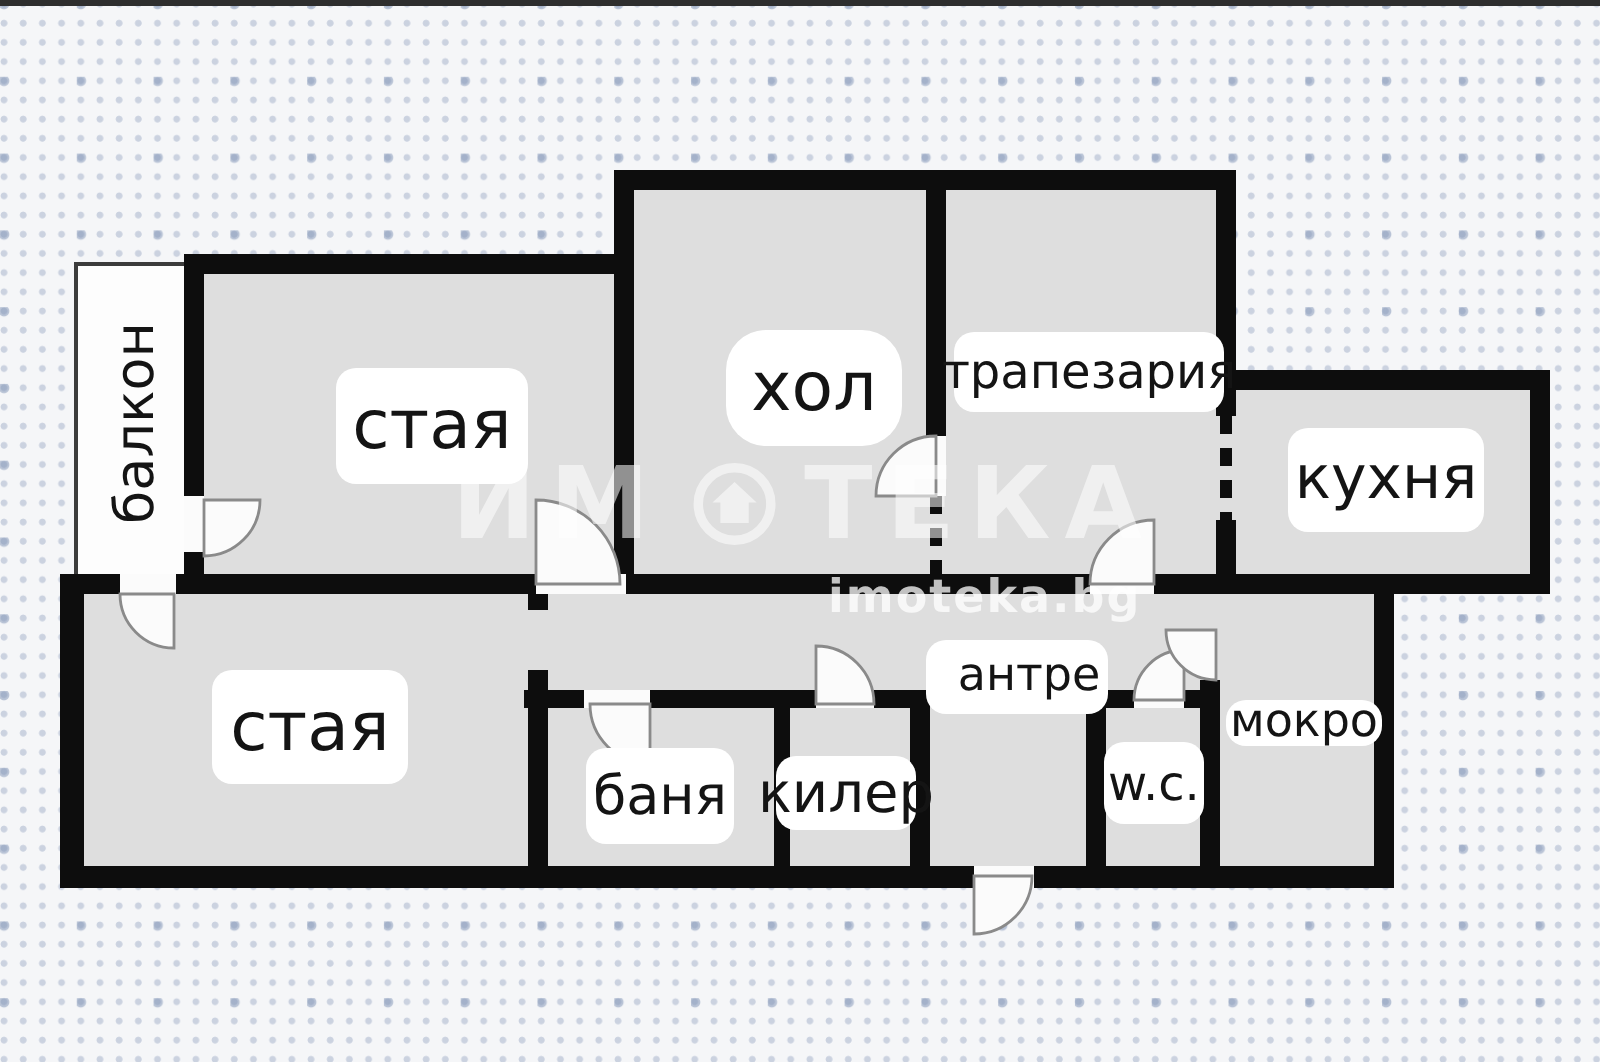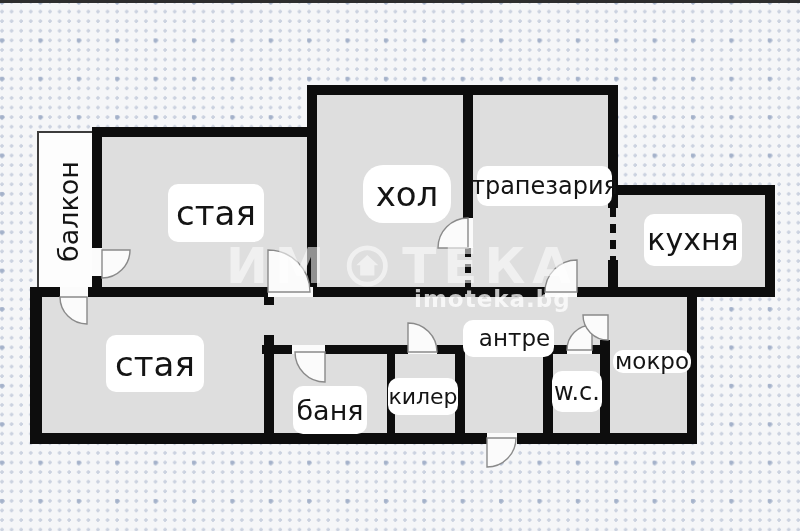--- a/index.html
+++ b/index.html
@@ -26,21 +26,21 @@
   }
   .room-label{
     position:absolute;display:flex;align-items:center;justify-content:center;
     background:var(--labelbg,#ffffff);border-radius:10px;color:#141414;
     white-space:nowrap;line-height:1;
   }
   .label-plain{background:transparent;border-radius:0;}
   .vertical{transform:rotate(-90deg);transform-origin:center center;}
   .doors{position:absolute;left:0;top:0;width:800px;height:531px;pointer-events:none;}
   .watermark-logo{
-    position:absolute;left:226px;top:234px;width:352px;height:64px;
+    position:absolute;left:226px;top:220px;width:352px;height:64px;
     display:flex;align-items:center;justify-content:center;gap:14px;
     font-weight:bold;font-size:50px;letter-spacing:7px;
     color:var(--wm,rgba(255,255,255,0.55));
   }
   .watermark-site{
     position:absolute;left:414px;top:286px;width:140px;
     font-size:23px;font-weight:bold;letter-spacing:1px;
     color:var(--wm2,rgba(255,255,255,0.75));
   }
 </style>
@@ -126,19 +126,19 @@
     <span>ТЕКА</span>
   </div>
   <div class="watermark-site">imoteka.bg</div>
 
   <div class="room-label label-plain vertical" style="left:12px;top:150px;width:112px;height:123px;font-size:27px;">балкон</div>
   <div class="room-label" style="left:168px;top:184px;width:96px;height:58px;font-size:34px;">стая</div>
   <div class="room-label" style="left:363px;top:165px;width:88px;height:58px;font-size:34px;border-radius:20px;">хол</div>
   <div class="room-label" style="left:477px;top:166px;width:135px;height:40px;font-size:24px;">трапезария</div>
   <div class="room-label" style="left:644px;top:214px;width:98px;height:52px;font-size:30px;">кухня</div>
   <div class="room-label" style="left:106px;top:335px;width:98px;height:57px;font-size:34px;">стая</div>
-  <div class="room-label" style="left:293px;top:386px;width:74px;height:48px;font-size:27px;">баня</div>
-  <div class="room-label" style="left:388px;top:378px;width:70px;height:37px;font-size:22px;">килер</div>
+  <div class="room-label" style="left:293px;top:374px;width:74px;height:48px;font-size:27px;">баня</div>
+  <div class="room-label" style="left:388px;top:378px;width:70px;height:37px;font-size:28px;">килер</div>
   <div class="room-label" style="left:463px;top:320px;width:79px;height:37px;font-size:23px;padding-left:12px;">антре</div>
   <div class="room-label" style="left:552px;top:371px;width:50px;height:41px;font-size:24px;">w.c.</div>
   <div class="room-label" style="left:613px;top:350px;width:78px;height:23px;font-size:23px;">мокро</div>
 
 </div>
 
 </body></html>

